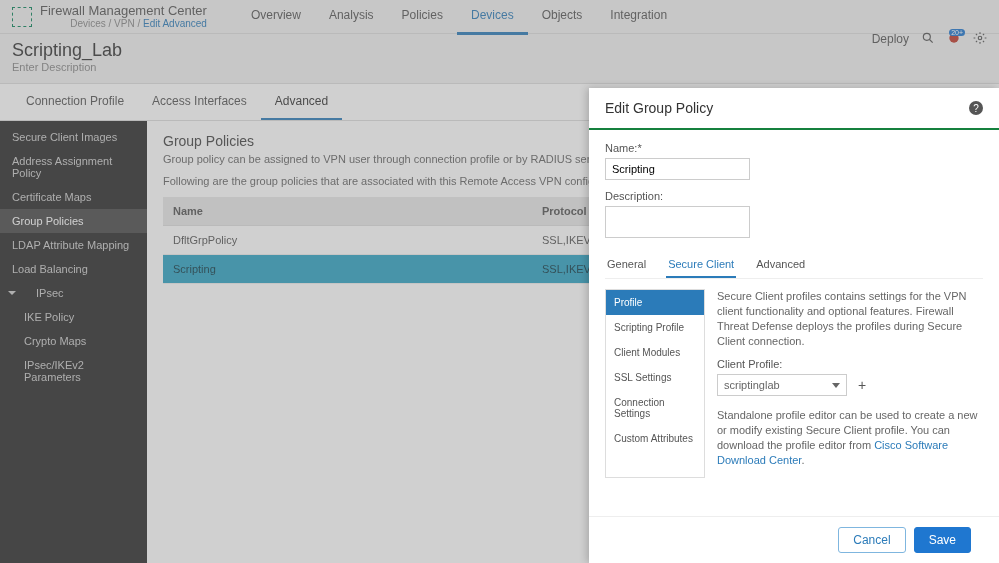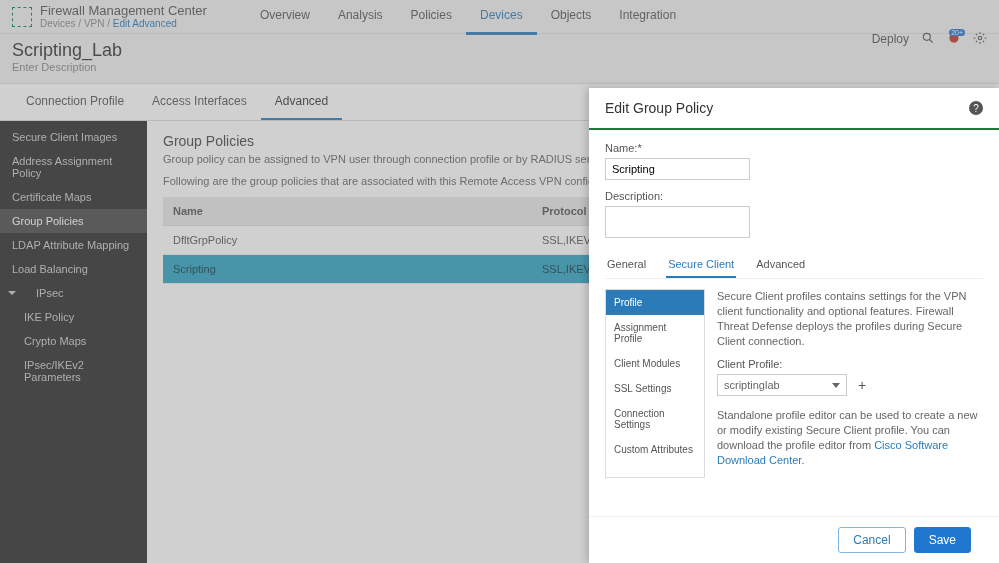--- a/index.html
+++ b/index.html
@@ -2,21 +2,21 @@
 <html><head>
 <meta charset="utf-8">
 <style>
   * { box-sizing: border-box; margin: 0; padding: 0; }
   body { font-family: Arial, Helvetica, sans-serif; font-size: 12px; color: #333; background: #fff; width: 999px; height: 563px; overflow: hidden; position: relative; }
   
   
   .top-header { height: 34px; background: #f2f2f2; border-bottom: 1px solid #ddd; display: flex; align-items: center; padding: 0 12px; position: relative; }
   .logo-box { width: 20px; height: 20px; border: 1px dashed #0a845b; position: relative; margin-right: 8px; }
   .logo-box::before, .logo-box::after { content: ''; position: absolute; background: #0a845b; }
-  .brand-block { display: flex; flex-direction: column; line-height: 1.1; margin-right: 29px; }
+  .brand-block { display: flex; flex-direction: column; line-height: 1.1; margin-right: 20px; text-align: right; }
   .brand-title { font-size: 13px; color: #555; }
   .breadcrumb { font-size: 10px; color: #888; }
   .breadcrumb a { color: #2b7bb9; text-decoration: none; }
   .main-nav { display: flex; gap: 0; margin-left: 10px; }
   .main-nav div { padding: 10px 14px; font-size: 12px; color: #555; cursor: pointer; border-bottom: 3px solid transparent; }
   .main-nav div.active { color: #2b7bb9; border-bottom-color: #2b7bb9; }
   .top-right { margin-left: auto; display: flex; align-items: center; gap: 12px; color: #555; margin-top: 45px; }
   .top-right .deploy { font-size: 12px; }
   .top-right svg { width: 14px; height: 14px; }
   .badge-icon { position: relative; }
@@ -193,21 +193,21 @@
     
     <div class="inner-tabs">
       <div>General</div>
       <div class="active">Secure Client</div>
       <div>Advanced</div>
     </div>
     
     <div class="sc-row">
       <div class="sc-menu">
         <div class="active">Profile</div>
-        <div>Assignment Profile</div>
+        <div>Scripting Profile</div>
         <div>Client Modules</div>
         <div>SSL Settings</div>
         <div>Connection Settings</div>
         <div>Custom Attributes</div>
       </div>
       <div class="sc-content">
         <p>Secure Client profiles contains settings for the VPN client functionality and optional features. Firewall Threat Defense deploys the profiles during Secure Client connection.</p>
         <label class="fld-label">Client Profile:</label>
         <div class="dd-row">
           <div class="dd">

